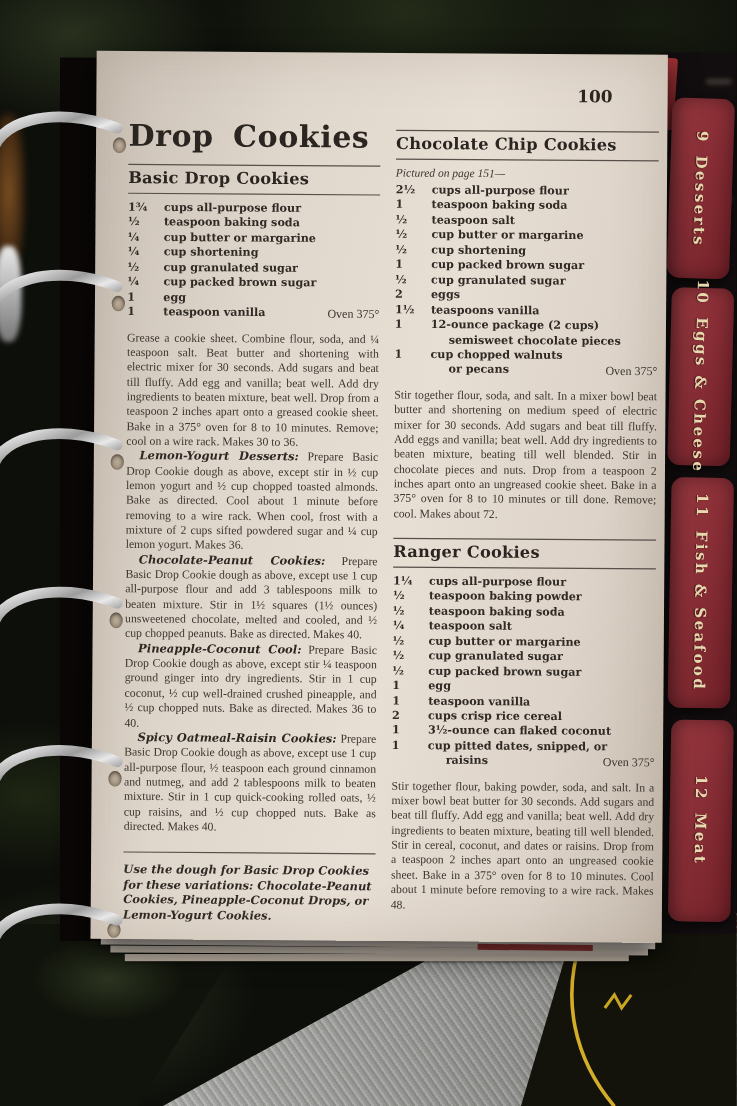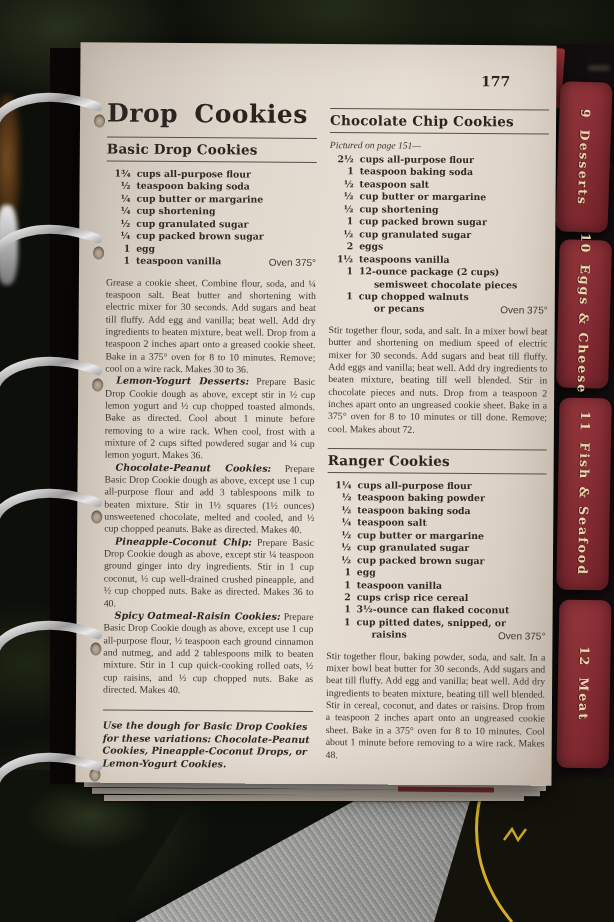--- a/index.html
+++ b/index.html
@@ -74,23 +74,23 @@
   #page-number{position:absolute;top:28px;right:46px;font-family:"DejaVu Serif",serif;font-weight:bold;font-size:14px;color:#2b2620;}
   #col-left{position:absolute;left:27px;top:56px;width:210px;}
   #col-right{position:absolute;left:250px;top:64px;width:219px;}
   h1{margin:0 0 9px 0;font-family:"DejaVu Serif",serif;font-weight:bold;font-size:25px;
      letter-spacing:.5px;word-spacing:7px;color:#2a2520;}
   .recipe-head{border-top:1px solid #57504a;border-bottom:1px solid #57504a;padding:3px 0 4px;margin-bottom:6px;}
   .recipe-head h2{margin:0;font-family:"DejaVu Serif",serif;font-weight:bold;font-size:13.5px;color:#2a2520;letter-spacing:.2px;}
   .pictured{font-style:italic;font-size:9.6px;margin:2px 0 3px;}
   .ing{display:grid;grid-template-columns:24px 1fr auto;column-gap:6px;
        font-family:"DejaVu Serif",serif;font-weight:bold;font-size:9.3px;line-height:1.34;color:#2f2a24;}
-  .ing .q{text-align:right;}
+  .ing .q{}
   .ing .t.cont{padding-left:15px;}
-  .oven{font-family:Liberation Sans, sans-serif;font-weight:normal;font-size:10px;color:#3c362f;align-self:end;}
+  .oven{font-family:Liberation Serif, serif;font-weight:normal;font-size:10px;color:#3c362f;align-self:end;}
   .para{margin:8px 0 0;font-size:9.8px;line-height:1.26;text-align:justify;}
   .vpara{margin:0;font-size:9.8px;line-height:1.26;text-align:justify;text-indent:11px;}
   .vname{font-family:"DejaVu Serif",serif;font-weight:bold;font-style:italic;font-size:9.6px;color:#2c2721;}
   .footnote{border-top:1px solid #57504a;margin-top:14px;padding-top:9px;
     font-family:"DejaVu Serif",serif;font-weight:bold;font-style:italic;font-size:9.6px;line-height:1.3;color:#2f2a24;}
   .gap{height:13px;}
 </style>
 </head>
 <body>
 
@@ -138,21 +138,21 @@
     </div>
   </div>
 
   <div id="spine-gap"></div>
   <div class="stack" id="stack1"></div>
   <div class="stack" id="stack2"></div>
   <div class="stack" id="stack3"></div>
   <div id="red-stack"></div>
 
   <div id="page">
-    <div id="page-number">177</div>
+    <div id="page-number">100</div>
     <div class="hole" style="top:72px;"></div>
     <div class="hole" style="top:204px;"></div>
     <div class="hole" style="top:336px;"></div>
     <div class="hole" style="top:468px;"></div>
     <div class="hole" style="top:600px;"></div>
     <div class="hole" style="top:726px;"></div>
 
     <div id="col-left">
       <h1>Drop Cookies</h1>
 
@@ -191,21 +191,21 @@
       <div class="ing">
           <span class="q">1</span>
           <span class="t">teaspoon vanilla</span>
           <span class="oven">Oven 375°</span>
         </div>
 
       <p class="para">Grease a cookie sheet. Combine flour, soda, and ¼ teaspoon salt. Beat butter and shortening with electric mixer for 30 seconds. Add sugars and beat till fluffy. Add egg and vanilla; beat well. Add dry ingredients to beaten mixture, beat well. Drop from a teaspoon 2 inches apart onto a greased cookie sheet. Bake in a 375° oven for 8 to 10 minutes. Remove; cool on a wire rack. Makes 30 to 36.</p>
 
       <p class="vpara"><span class="vname">Lemon-Yogurt Desserts:</span> <span>Prepare Basic Drop Cookie dough as above, except stir in ½ cup lemon yogurt and ½ cup chopped toasted almonds. Bake as directed. Cool about 1 minute before removing to a wire rack. When cool, frost with a mixture of 2 cups sifted powdered sugar and ¼ cup lemon yogurt. Makes 36.</span></p>
       <p class="vpara"><span class="vname">Chocolate-Peanut Cookies:</span> <span>Prepare Basic Drop Cookie dough as above, except use 1 cup all-purpose flour and add 3 tablespoons milk to beaten mixture. Stir in 1½ squares (1½ ounces) unsweetened chocolate, melted and cooled, and ½ cup chopped peanuts. Bake as directed. Makes 40.</span></p>
-      <p class="vpara"><span class="vname">Pineapple-Coconut Chip:</span> <span>Prepare Basic Drop Cookie dough as above, except stir ¼ teaspoon ground ginger into dry ingredients. Stir in 1 cup coconut, ½ cup well-drained crushed pineapple, and ½ cup chopped nuts. Bake as directed. Makes 36 to 40.</span></p>
+      <p class="vpara"><span class="vname">Pineapple-Coconut Cool:</span> <span>Prepare Basic Drop Cookie dough as above, except stir ¼ teaspoon ground ginger into dry ingredients. Stir in 1 cup coconut, ½ cup well-drained crushed pineapple, and ½ cup chopped nuts. Bake as directed. Makes 36 to 40.</span></p>
       <p class="vpara"><span class="vname">Spicy Oatmeal-Raisin Cookies:</span> <span>Prepare Basic Drop Cookie dough as above, except use 1 cup all-purpose flour, ½ teaspoon each ground cinnamon and nutmeg, and add 2 tablespoons milk to beaten mixture. Stir in 1 cup quick-cooking rolled oats, ½ cup raisins, and ½ cup chopped nuts. Bake as directed. Makes 40.</span></p>
 
       <div class="footnote">Use the dough for Basic Drop Cookies for these variations: Chocolate-Peanut Cookies, Pineapple-Coconut Drops, or Lemon-Yogurt Cookies.</div>
     </div>
 
     <div id="col-right">
       <div class="recipe-head">
         <h2>Chocolate Chip Cookies</h2>
       </div>
       <div class="pictured">Pictured on page 151—</div>

